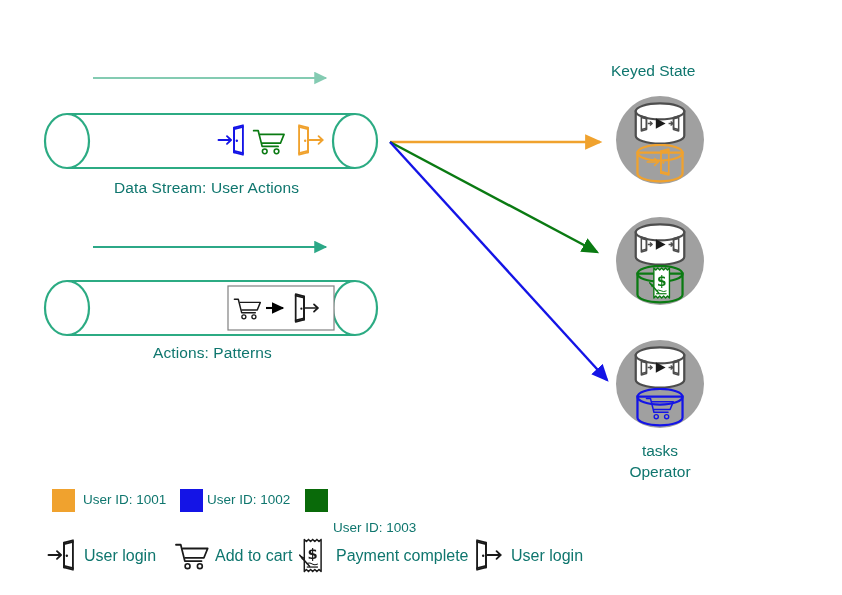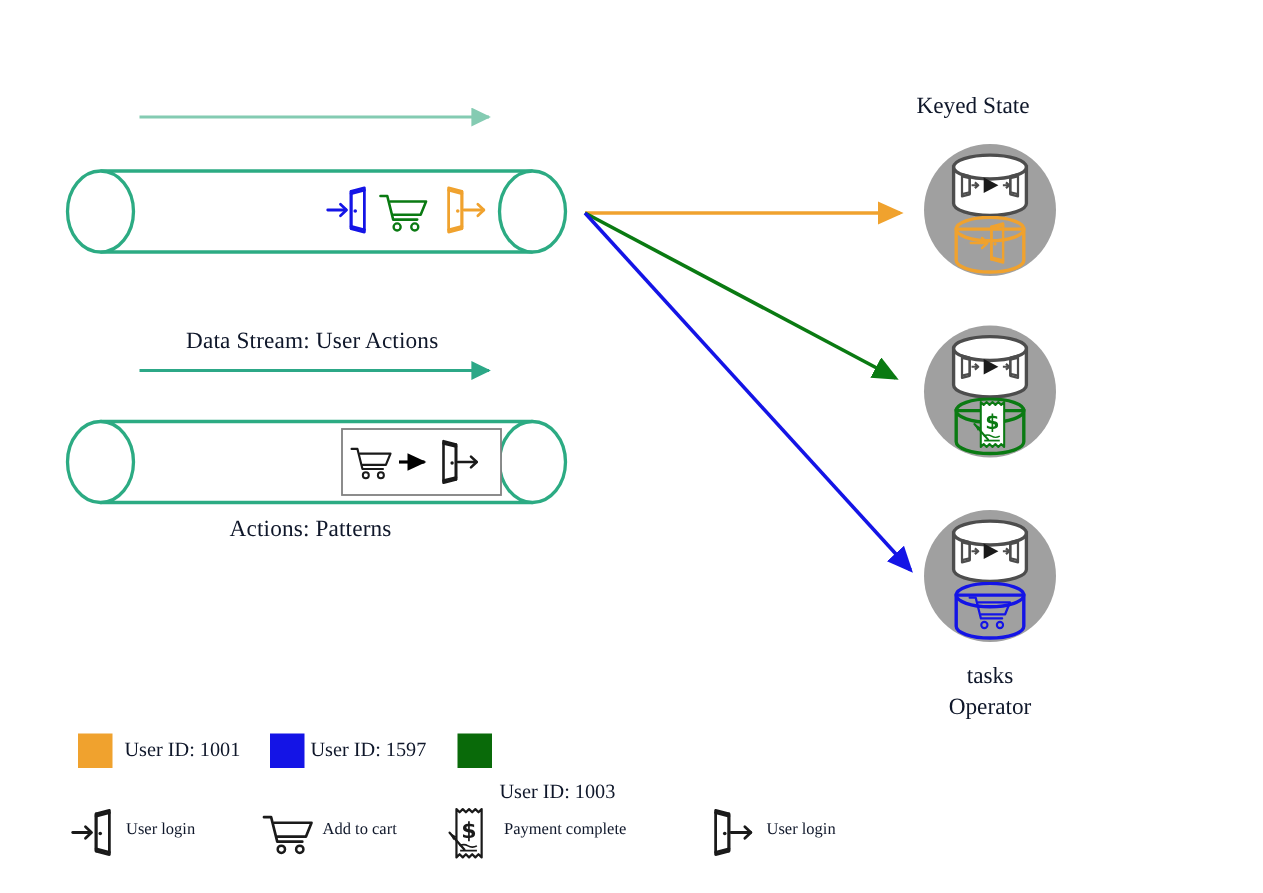--- a/index.html
+++ b/index.html
@@ -12,29 +12,29 @@
     position:relative;
     color:#58595b;
   }
   #stage{position:absolute;left:0;top:0;width:842px;height:595px;}
   .layer{position:absolute;left:0;top:0;width:842px;height:595px;}
   svg.layer{pointer-events:none;}
   svg.layer *{pointer-events:auto;}
 
   .lbl{
     position:absolute;
-    color:#0f172a;
+    color:#0f766e;
     white-space:nowrap;
-    font-family:Liberation Serif, serif;
+    font-family:Liberation Sans, sans-serif;
   }
   .stream-label{font-size:15.5px;letter-spacing:.1px;}
   .keyed-title{font-size:15.5px;}
   .operator-label{font-size:15.5px;text-align:center;line-height:1.38;width:160px;}
   .legend-text{font-size:13.5px;}
-  .icon-legend-text{font-size:11px;}
+  .icon-legend-text{font-size:16px;}
 
   .swatch{position:absolute;width:23px;height:23px;}
 </style>
 </head>
 <body>
 
 <div id="stage">
 
   <svg class="layer" width="842" height="595" viewBox="0 0 842 595">
     <defs>
@@ -201,36 +201,36 @@
     <g color="#1a1a1a">
       <use href="#ic-login" x="46" y="537" width="34" height="36"></use>
       <use href="#ic-cart" x="174" y="541" width="36" height="30"></use>
       <use href="#ic-receipt" x="298" y="537" width="28" height="37"></use>
       <use href="#ic-logout" x="470" y="537" width="34" height="36"></use>
     </g>
   </svg>
 
   <div class="layer">
 
-    <div class="lbl stream-label" style="left:124px;top:179px;margin-top:40px;">Data Stream: User Actions</div>
+    <div class="lbl stream-label" style="left:114px;top:179px;">Data Stream: User Actions</div>
 
     <div class="lbl stream-label" style="left:153px;top:344px;">Actions: Patterns</div>
 
     <div class="lbl keyed-title" style="left:611px;top:62px;">Keyed State</div>
 
     <div class="lbl operator-label" style="left:580px;top:440px;">
       <div>tasks</div>
       <div>Operator</div>
     </div>
 
     <div class="swatch" style="left:52px;top:489px;background:#f0a22e;"></div>
     <div class="lbl legend-text" style="left:83px;top:492px;">User ID: 1001</div>
 
     <div class="swatch" style="left:180px;top:489px;background:#1414e6;"></div>
-    <div class="lbl legend-text" style="left:207px;top:492px;">User ID: 1597</div>
+    <div class="lbl legend-text" style="left:207px;top:492px;">User ID: 1002</div>
 
     <div class="swatch" style="left:305px;top:489px;background:#096a09;"></div>
     <div class="lbl legend-text" style="left:333px;top:520px;">User ID: 1003</div>
 
     <div class="lbl icon-legend-text" style="left:84px;top:547px;">User login</div>
     <div class="lbl icon-legend-text" style="left:215px;top:547px;">Add to cart</div>
     <div class="lbl icon-legend-text" style="left:336px;top:547px;">Payment complete</div>
     <div class="lbl icon-legend-text" style="left:511px;top:547px;">User login</div>
   </div>
 </div>

